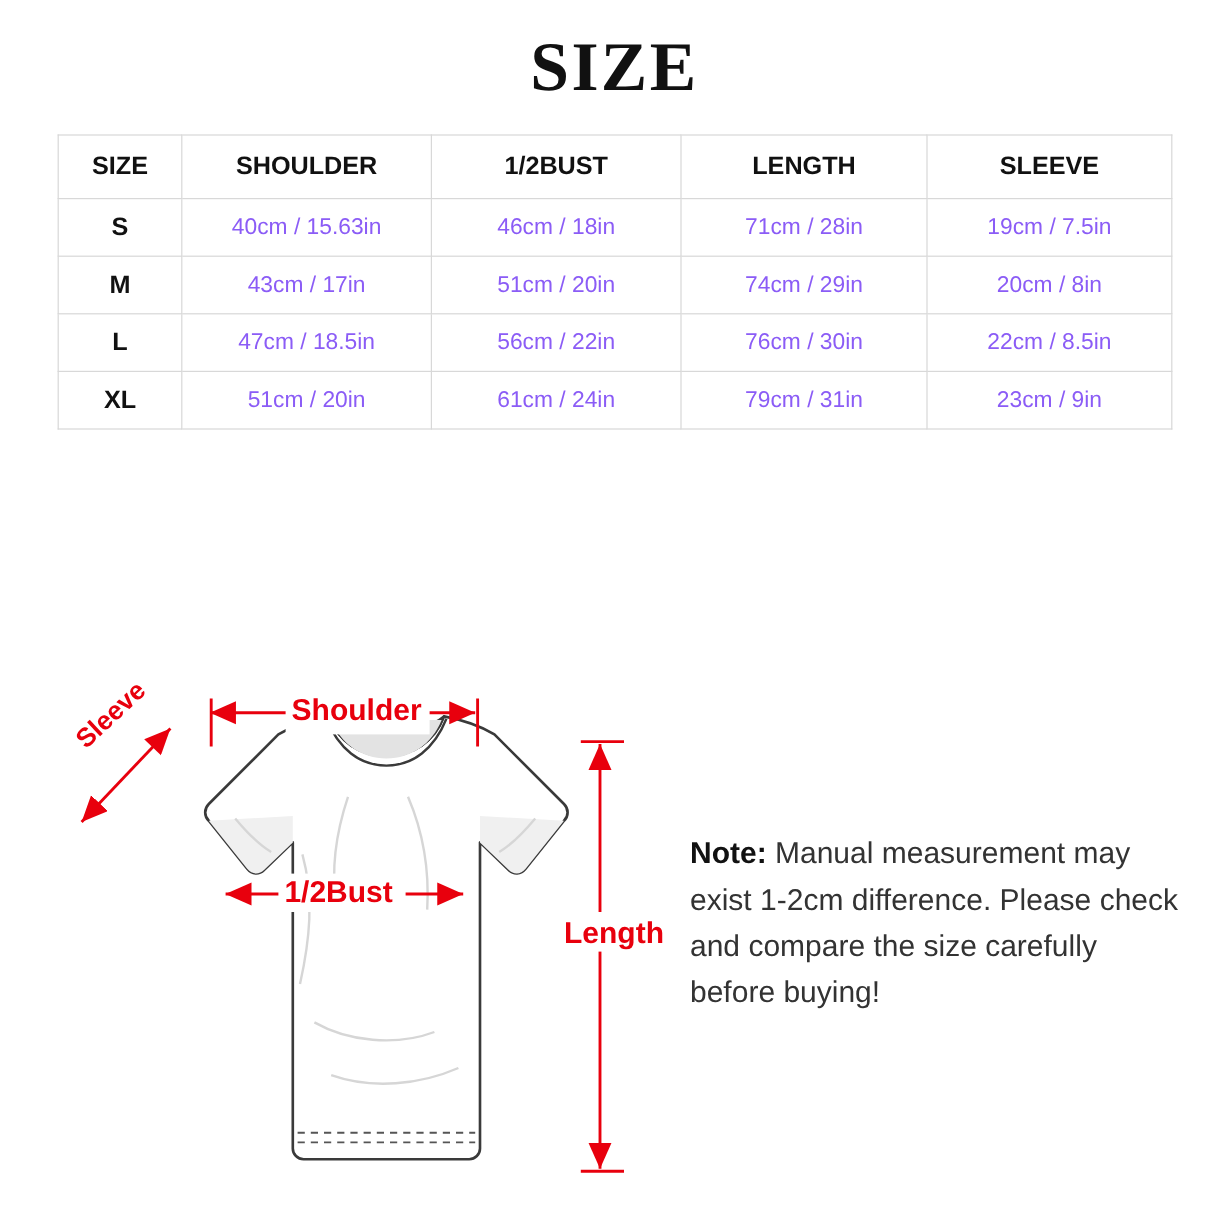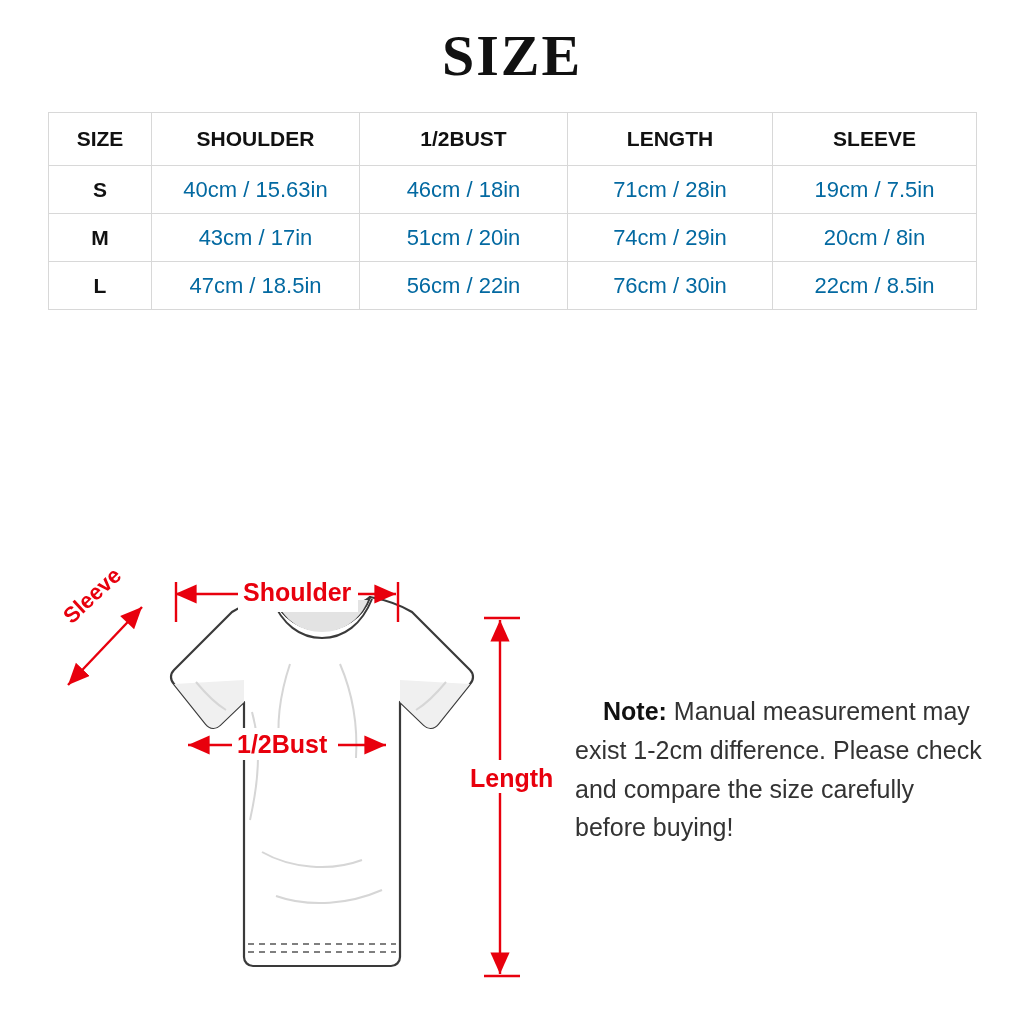--- a/index.html
+++ b/index.html
@@ -41,22 +41,22 @@
     border-collapse: collapse;
     width: 100%;
     table-layout: fixed;
   }
   table.size-table th,
   table.size-table td {
     border: 1px solid #d8d8d8;
     height: 45px;
     text-align: center;
     vertical-align: middle;
-    font-size: 22px;
-    color: #0369a1;
+    font-size: 19px;
+    color: #8b5cf6;
     font-weight: 400;
   }
   table.size-table thead th {
     font-weight: 700;
     font-size: 21px;
     color: #111;
     height: 50px;
   }
   table.size-table tbody td.sizecol {
     font-weight: 700;
@@ -89,21 +89,20 @@
     top: 140px;
     left: 575px;
     width: 410px;
     font-size: 25px;
     line-height: 1.55;
     color: #333;
   }
   .note b {
     font-weight: 700;
     color: #111;
-    margin-left: 28px;
   }
 </style>
 </head>
 <body>
 
 <div class="title">SIZE</div>
 
 <div class="size-table-wrap">
   <table class="size-table">
     <colgroup>
@@ -136,20 +135,27 @@
         <td>51cm / 20in</td>
         <td>74cm / 29in</td>
         <td>20cm / 8in</td>
       </tr>
       <tr>
         <td class="sizecol">L</td>
         <td>47cm / 18.5in</td>
         <td>56cm / 22in</td>
         <td>76cm / 30in</td>
         <td>22cm / 8.5in</td>
+      </tr>
+      <tr>
+        <td class="sizecol">XL</td>
+        <td>51cm / 20in</td>
+        <td>61cm / 24in</td>
+        <td>79cm / 31in</td>
+        <td>23cm / 9in</td>
       </tr>
     </tbody>
   </table>
 </div>
 
 <div class="diagram">
 
   <svg width="1024" height="472" viewBox="0 0 1024 472">
     <defs>
       <marker id="arrR" markerWidth="10" markerHeight="10" refX="9" refY="4" orient="auto">

